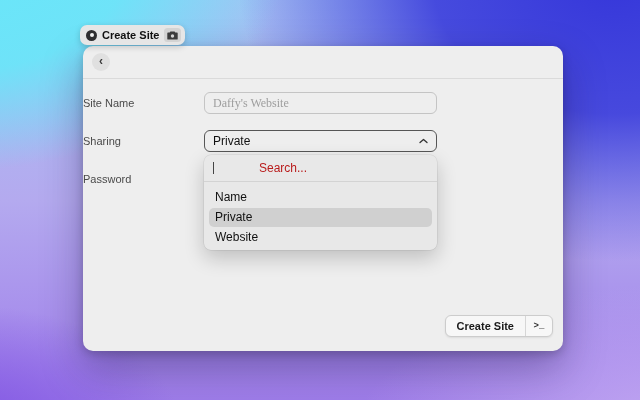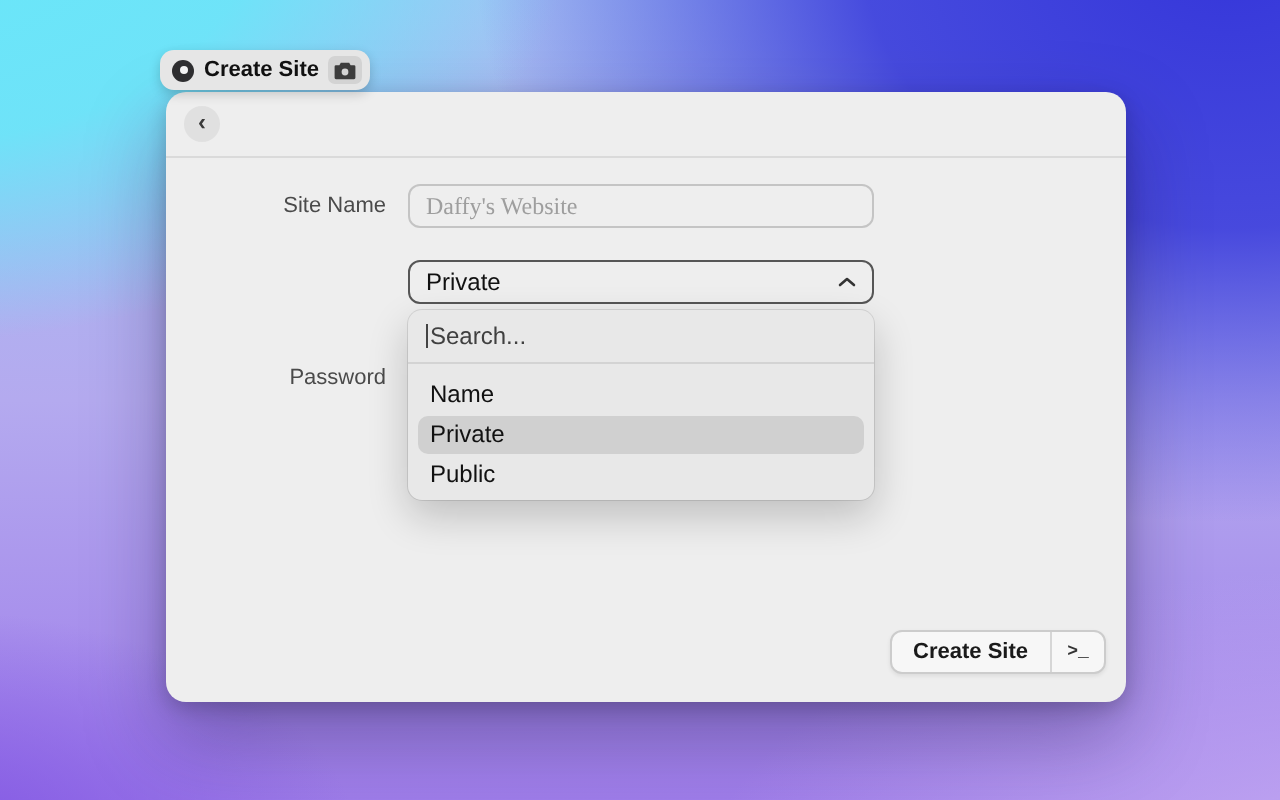--- a/index.html
+++ b/index.html
@@ -53,21 +53,21 @@
     border-bottom:1px solid #dadada;
   }
   .back-btn{
     position:absolute;left:9px;top:7px;width:18px;height:18px;border-radius:50%;
     background:#e0e0e0;display:flex;align-items:center;justify-content:center;
     color:#3a3a3a;font-size:12px;font-weight:700;line-height:1;
   }
   .back-btn span{transform:translateY(-1px);}
 
   .field-label{
-    position:absolute;left:0;width:110px;text-align:right;
+    position:absolute;left:0;width:110px;text-align:left;
     font-size:11px;color:#4a4a4a;font-weight:500;line-height:22px;
   }
   .text-input{
     position:absolute;left:121px;width:233px;height:22px;box-sizing:border-box;
     border:1px solid #c4c4c4;border-radius:6px;background:transparent;
     font-family:Liberation Serif, serif;font-size:12px;color:#1a1a1a;
     padding:0 8px;outline:none;
   }
   .text-input::placeholder{color:#9e9e9e;}
 
@@ -83,21 +83,21 @@
     position:absolute;left:121px;top:109px;width:233px;height:95px;
     background:#e8e8e8;border-radius:7px;
     box-shadow:0 0 0 0.5px rgba(0,0,0,.10), 0 8px 20px rgba(0,0,0,.20);
     overflow:hidden;z-index:5;
   }
   .dd-search{
     height:26px;display:flex;align-items:center;padding:0 9px;
     border-bottom:1px solid #d3d3d3;
   }
   .caret{width:1px;height:12px;background:#444;margin-right:1px;}
-  .dd-search-text{font-size:12px;color:#404040;}
+  .dd-search-text{font-size:12px;color:#b91c1c;margin-left:44px;}
   .dd-options{padding:5px 5px;}
   .opt{
     height:19px;line-height:19px;padding:0 6px;margin:1px 0;
     font-size:12px;color:#111;border-radius:5px;
   }
   .opt.sel{background:#d0d0d0;}
 
   
   .create-btn{
     position:absolute;right:10px;bottom:14px;height:22px;
@@ -135,38 +135,39 @@
 
   <div class="win-header">
     <div class="back-btn">
       <span>‹</span>
     </div>
   </div>
 
   <div class="field-label" style="top:46px;">Site Name</div>
   <input class="text-input" style="top: 46px;" type="text" placeholder="Daffy's Website">
 
+  <div class="field-label" style="top:84px;">Sharing</div>
   <div class="select">
     <span>Private</span>
     <svg width="9" height="6" viewBox="0 0 9 6">
       <polyline points="1,4.5 4.5,1.5 8,4.5" fill="none" stroke="#333" stroke-width="1.3" stroke-linecap="round" stroke-linejoin="round"></polyline>
     </svg>
   </div>
 
-  <div class="field-label" style="top:122px;margin-top:10px;">Password</div>
+  <div class="field-label" style="top:122px;">Password</div>
 
   <div class="dropdown">
     <div class="dd-search">
       <span class="caret"></span>
       <span class="dd-search-text">Search...</span>
     </div>
     <div class="dd-options">
         <div class="opt">Name</div>
         <div class="opt sel">Private</div>
-        <div class="opt">Public</div>
+        <div class="opt">Website</div>
       </div>
   </div>
 
   <div class="create-btn">
     <div class="main">Create Site</div>
     <div class="shortcut">
       <span>&gt;_</span>
     </div>
   </div>
 

